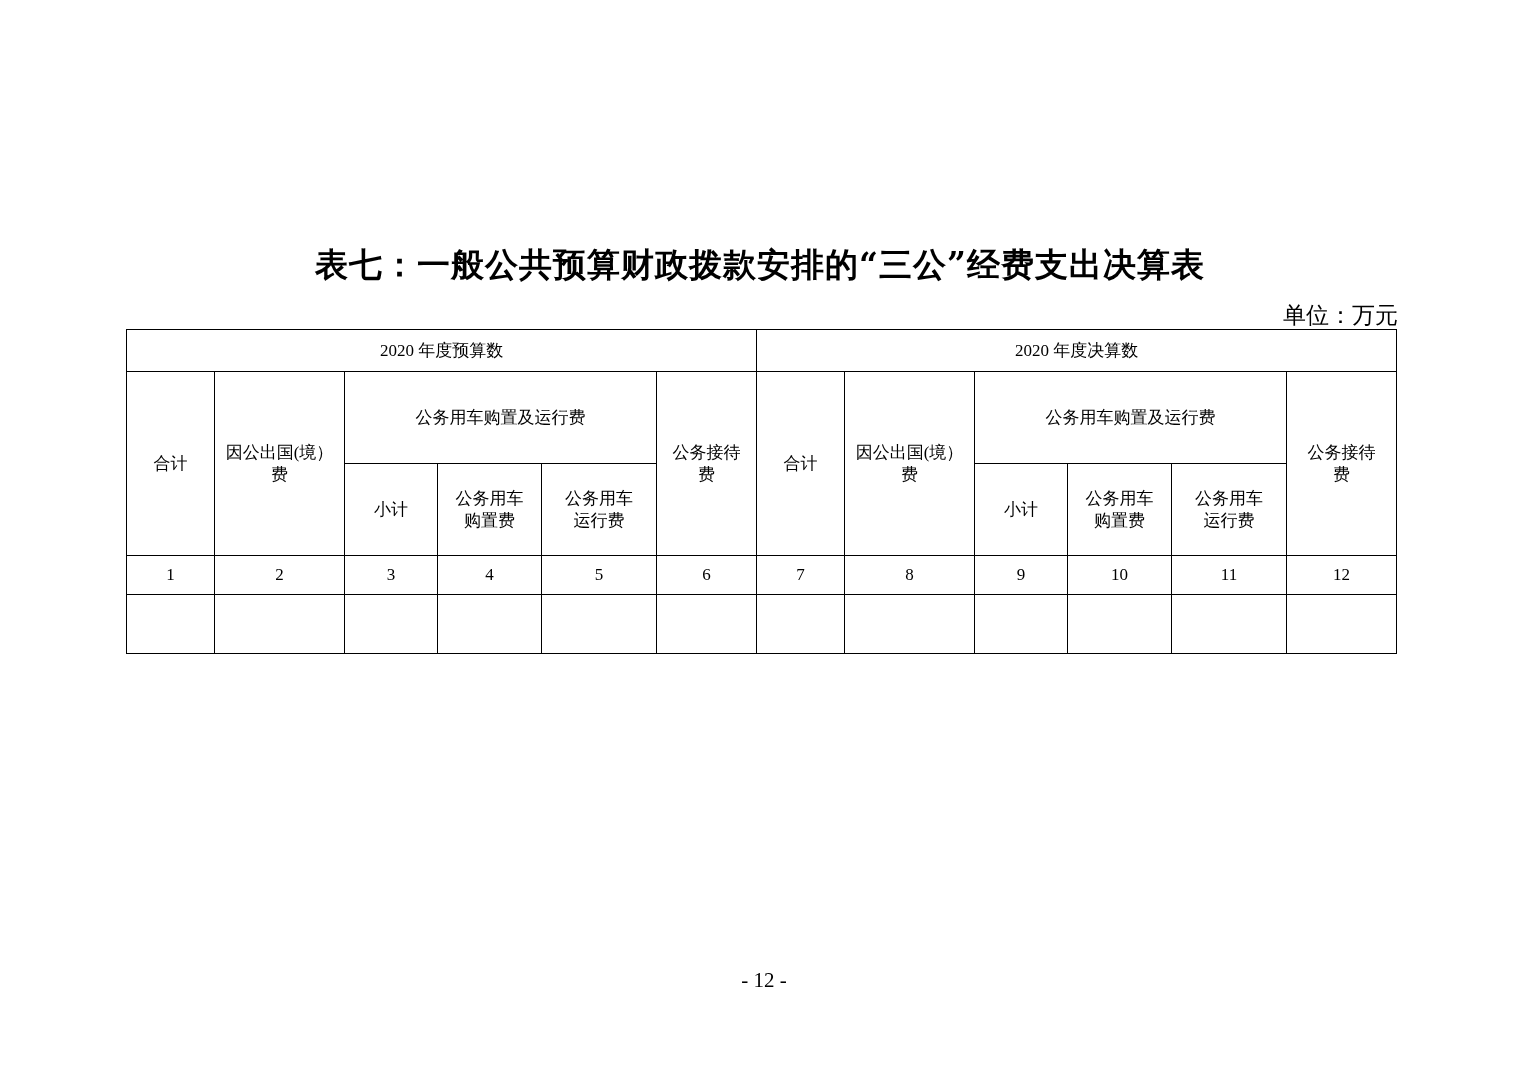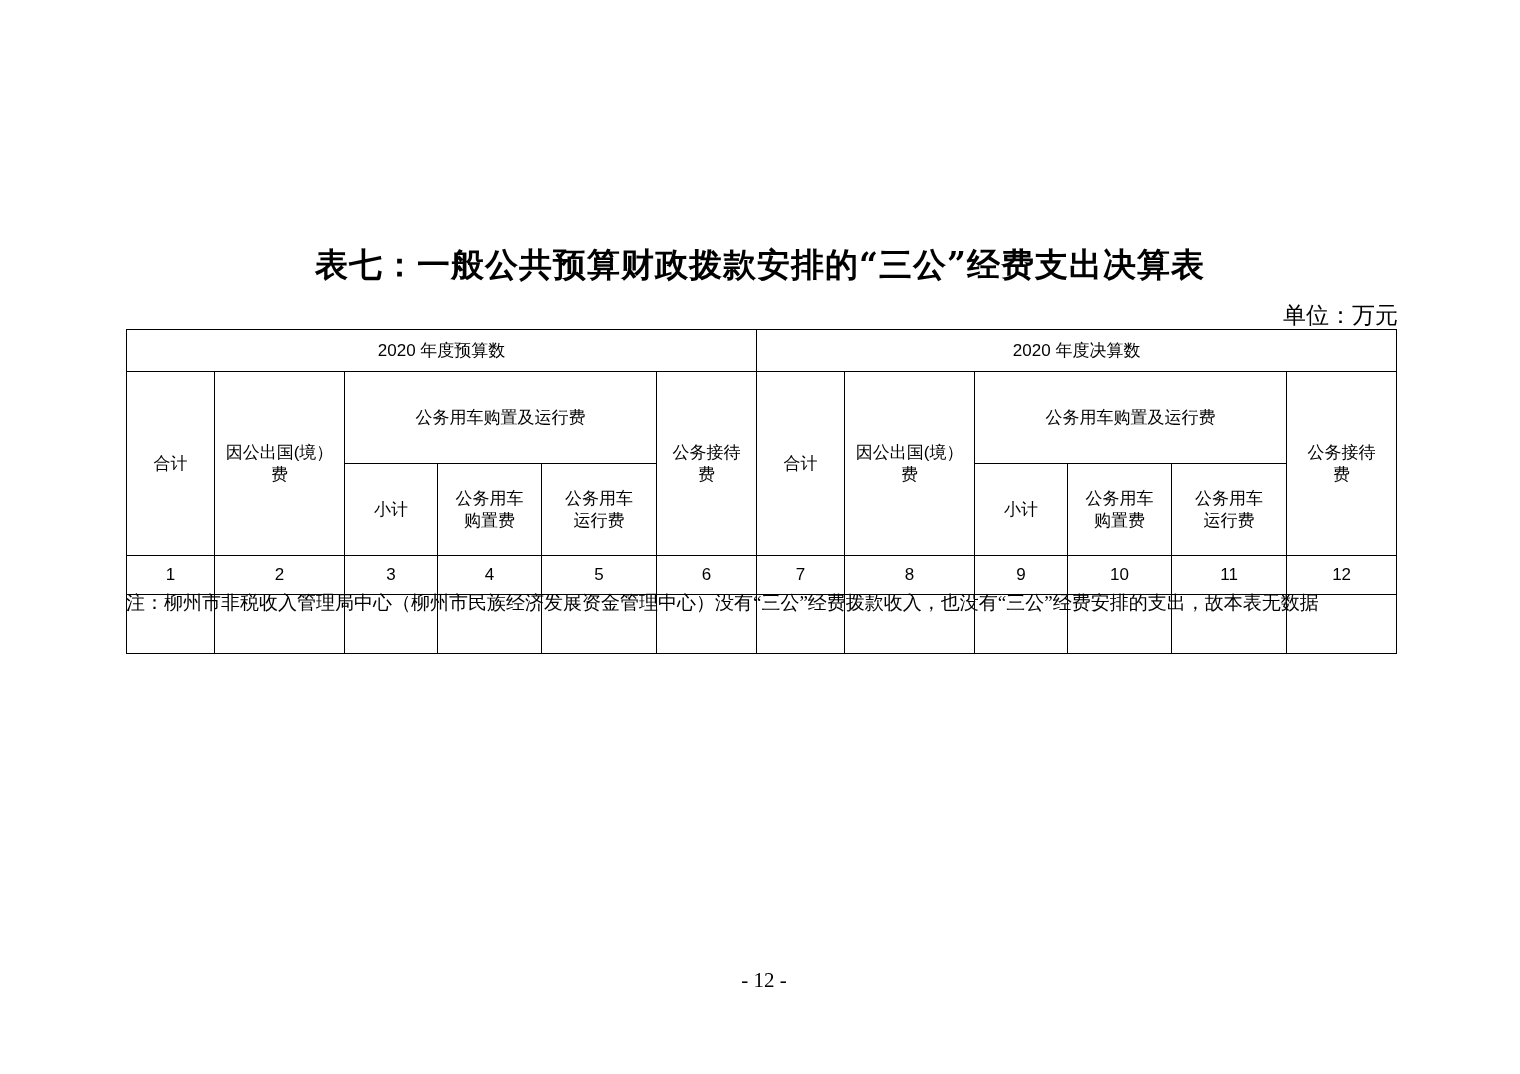--- a/index.html
+++ b/index.html
@@ -48,21 +48,21 @@
     border-collapse: collapse;
     table-layout: fixed;
   }
   table.budget td {
     border: 1px solid #000000;
     text-align: center;
     vertical-align: middle;
     font-size: 17px;
     line-height: 1.28;
     padding: 3px 2px;
-    font-family: Liberation Sans, sans-serif;
+    font-family: Liberation Serif, serif;
   }
   .row-group td { height: 35px; }
   .row-head td  { height: 85px; }
   .row-num td   { height: 32px; }
   .row-empty td { height: 52px; }
   .note {
     position: absolute;
     top: 588px;
     left: 126px;
     width: 1275px;
@@ -177,17 +177,16 @@
         <td></td>
         <td></td>
         <td></td>
         <td></td>
         <td></td>
         <td></td>
       </tr>
     </tbody>
   </table>
 
-  <div class="note">注：柳州市非税收入管理局中心（柳州市民族经济发展资金管理中心）没有“三公”经费拨款收入，也没有“三公”经费安排的支出，故本表无数据</div>
 
   <div class="page-number">- 12 -</div>
 
 </div>
 
 </body></html>

